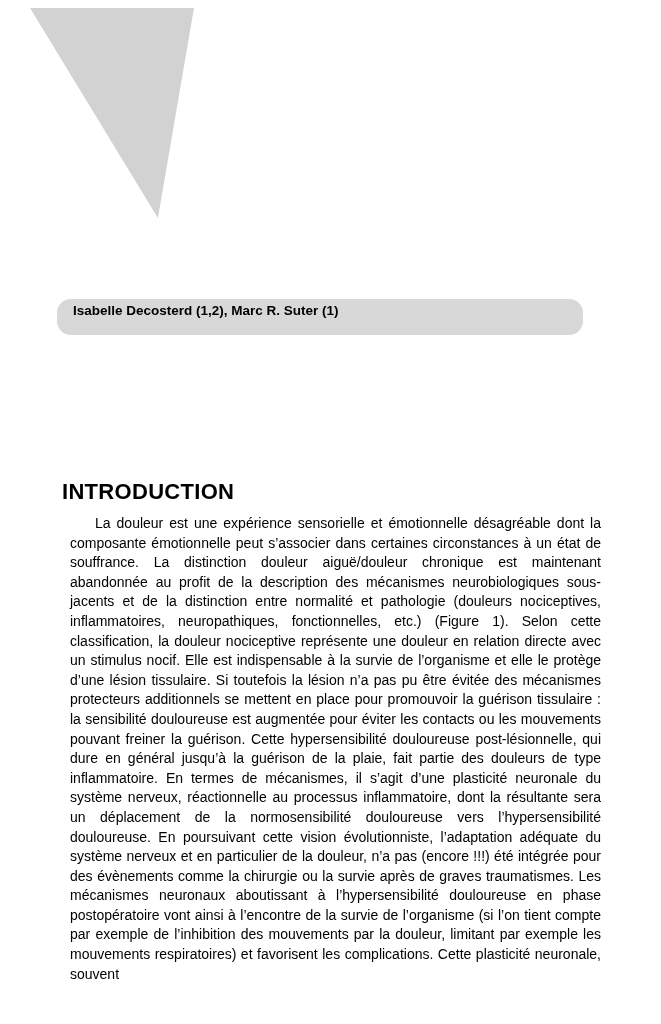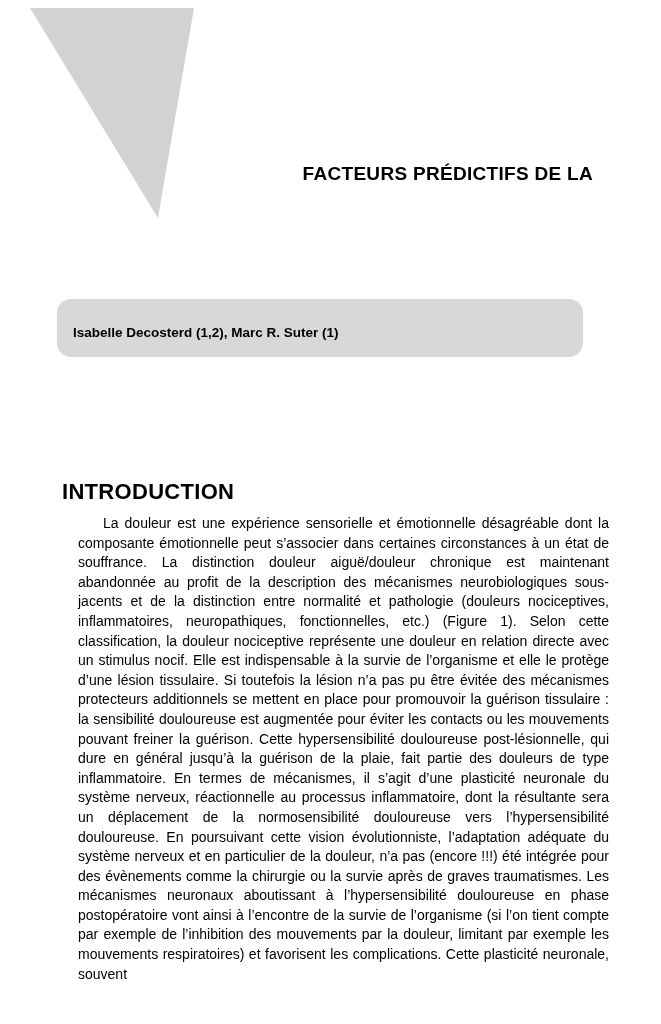--- a/index.html
+++ b/index.html
@@ -41,21 +41,21 @@
     white-space: nowrap;
   }
   .authors-box {
     position: absolute;
     left: 57px;
     top: 299px;
     width: 526px;
     box-sizing: border-box;
     background: #d8d8d8;
     border-radius: 14px;
-    padding: 25px 16px 13px 16px;
+    padding: 3px 16px 13px 16px;
     font-size: 13.5px;
     line-height: 18.8px;
   }
   .authors-names {
     margin: 0 0 1px 0;
     font-weight: 700;
   }
   .affiliation {
     margin: 0;
     text-align: justify;
@@ -68,39 +68,38 @@
     position: absolute;
     left: 62px;
     top: 479px;
     margin: 0;
     font-size: 22px;
     font-weight: 700;
     letter-spacing: 0.3px;
   }
   .body-text {
     position: absolute;
-    left: 78px;
+    left: 70px;
     top: 514px;
     width: 531px;
     margin: 0;
     text-align: justify;
     font-size: 14px;
     line-height: 19.6px;
     text-indent: 25px;
   }
 </style>
 </head>
 <body>
 
 <div class="page">
 
   <div class="corner-triangle"></div>
 
   <h1 class="chapter-title">
-    <span class="title-line">FACTEURS PRÉDICTIFS DE LA</span>
   </h1>
 
   <div class="authors-box">
     <p class="authors-names">Isabelle Decosterd (1,2), Marc R. Suter (1)</p>
   </div>
 
   <h2 class="section-heading">INTRODUCTION</h2>
 
   <p class="body-text">La douleur est une expérience sensorielle et émotionnelle désagréable dont la composante émotionnelle peut s’associer dans certaines circonstances à un état de souffrance. La distinction douleur aiguë/douleur chronique est maintenant abandonnée au profit de la description des mécanismes neurobiologiques sous-jacents et de la distinction entre normalité et pathologie (douleurs nociceptives, inflammatoires, neuropathiques, fonctionnelles, etc.) (Figure 1). Selon cette classification, la douleur nociceptive représente une douleur en relation directe avec un stimulus nocif. Elle est indispensable à la survie de l’organisme et elle le protège d’une lésion tissulaire. Si toutefois la lésion n’a pas pu être évitée des mécanismes protecteurs additionnels se mettent en place pour promouvoir la guérison tissulaire : la sensibilité douloureuse est augmentée pour éviter les contacts ou les mouvements pouvant freiner la guérison. Cette hypersensibilité douloureuse post-lésionnelle, qui dure en général jusqu’à la guérison de la plaie, fait partie des douleurs de type inflammatoire. En termes de mécanismes, il s’agit d’une plasticité neuronale du système nerveux, réactionnelle au processus inflammatoire, dont la résultante sera un déplacement de la normosensibilité douloureuse vers l’hypersensibilité douloureuse. En poursuivant cette vision évolutionniste, l’adaptation adéquate du système nerveux et en particulier de la douleur, n’a pas (encore !!!) été intégrée pour des évènements comme la chirurgie ou la survie après de graves traumatismes. Les mécanismes neuronaux aboutissant à l’hypersensibilité douloureuse en phase postopératoire vont ainsi à l’encontre de la survie de l’organisme (si l’on tient compte par exemple de l’inhibition des mouvements par la douleur, limitant par exemple les mouvements respiratoires) et favorisent les complications. Cette plasticité neuronale, souvent</p>
 

